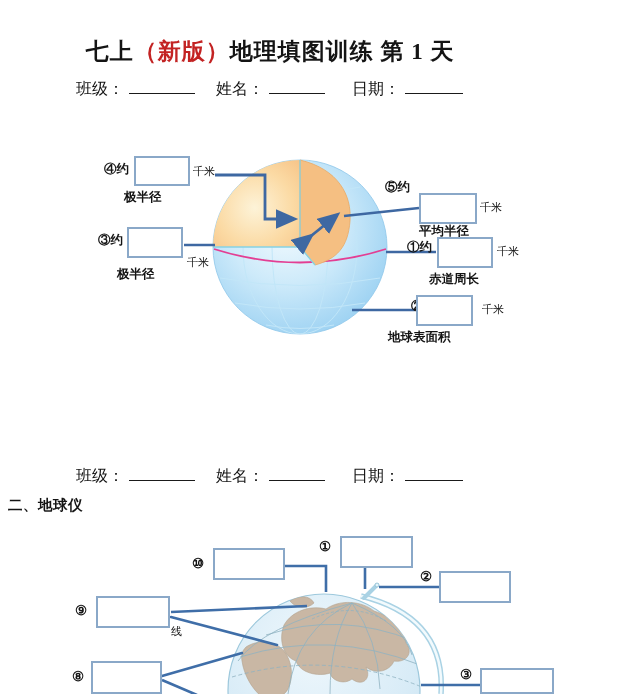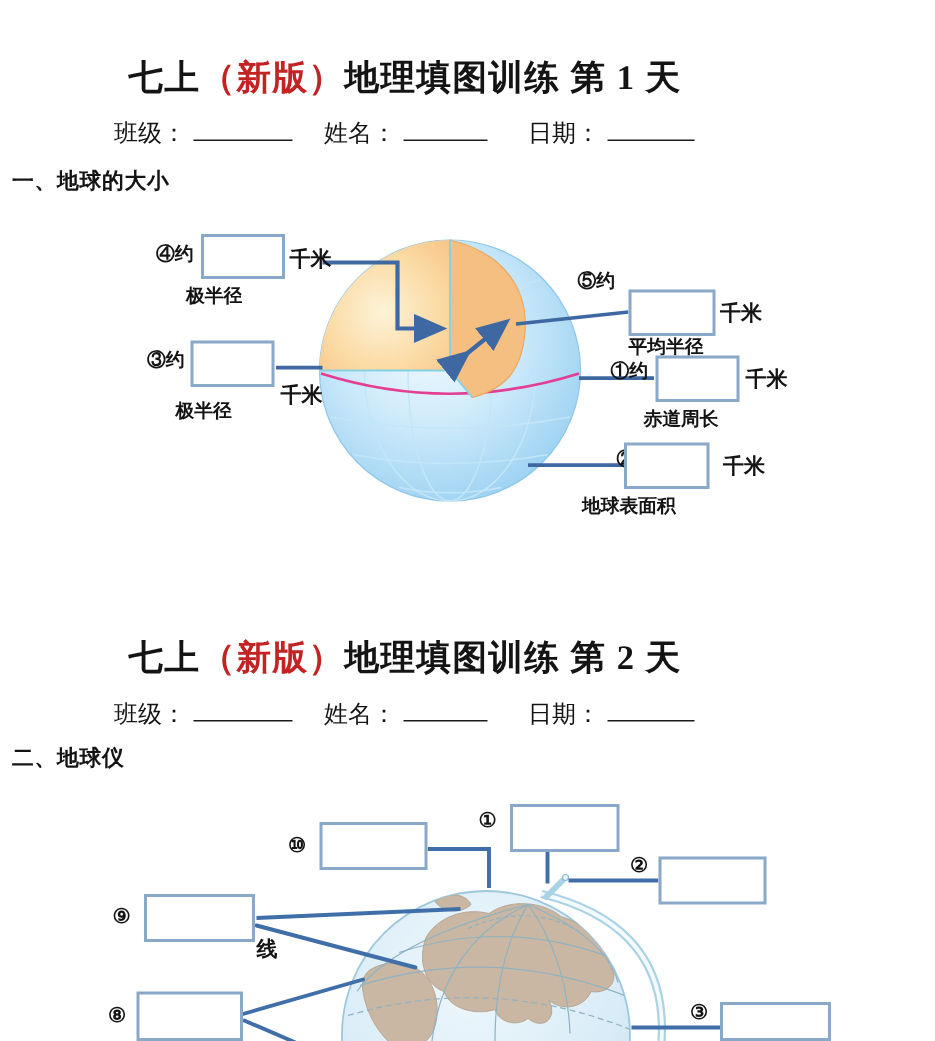--- a/index.html
+++ b/index.html
@@ -15,21 +15,21 @@
   .infofield { position:absolute; font-size:16px; white-space:nowrap; }
   .blank {
     display:inline-block; height:13px; border-bottom:1.5px solid #1a1a1a;
     margin-left:5px; vertical-align:baseline;
   }
   .heading { position:absolute; font-size:14.5px; font-weight:bold; letter-spacing:0.5px; }
   .box {
     position:absolute; background:#ffffff; border:2px solid #8aa8c8; box-sizing:border-box;
   }
   .tag { position:absolute; font-size:12.5px; font-weight:bold; white-space:nowrap; }
-  .unit { position:absolute; font-size:14px; font-weight:bold; white-space:nowrap; }
+  .unit { position:absolute; font-size:11px; font-weight:normal; white-space:nowrap; }
   .caption { position:absolute; font-size:12.5px; font-weight:bold; white-space:nowrap; }
   .tag2 { position:absolute; font-size:13.5px; font-weight:bold; }
   svg { position:absolute; left:0; }
 </style>
 </head>
 <body>
 
 <div class="page">
 
   <div class="title" style="top:36px;">
@@ -39,21 +39,20 @@
   <div class="infofield" style="left:76px; top:79px;">
     <span>班级：</span><span class="blank" style="width:66px;"></span>
   </div>
   <div class="infofield" style="left:216px; top:79px;">
     <span>姓名：</span><span class="blank" style="width:56px;"></span>
   </div>
   <div class="infofield" style="left:352px; top:79px;">
     <span>日期：</span><span class="blank" style="width:58px;"></span>
   </div>
 
-  <div class="heading" style="left:8px; top:111px;">一、地球的大小</div>
 
   <svg style="top:135px;" width="623" height="230" viewBox="0 0 623 230">
     <defs>
       <radialGradient id="gBlue" cx="42%" cy="38%" r="75%">
         <stop offset="0%" stop-color="#f4fbff"></stop>
         <stop offset="45%" stop-color="#cdeafa"></stop>
         <stop offset="100%" stop-color="#8fcbf0"></stop>
       </radialGradient>
       <radialGradient id="gOrange" cx="48%" cy="55%" r="80%">
         <stop offset="0%" stop-color="#fdf3d8"></stop>
@@ -120,23 +119,20 @@
   <span class="tag" style="left:407px; top:239px;">①约</span>
   <span class="box" style="left:437px; top:237px; width:56px; height:31px;"></span>
   <span class="unit" style="left:497px; top:244px;">千米</span>
   <span class="caption" style="left:429px; top:271px; width:80px;">赤道周长</span>
 
   <span class="tag" style="left:387px; top:298px;margin-left:24px;">②约</span>
   <span class="box" style="left:416px; top:295px; width:57px; height:31px;"></span>
   <span class="unit" style="left:482px; top:302px;">千米</span>
   <span class="caption" style="left:388px; top:329px; width:82px;">地球表面积</span>
 
-  <div class="title" style="top:423px;">
-    <span>七上</span><span class="red">（新版）</span><span>地理填图训练 第 2 天</span>
-  </div>
 
   <div class="infofield" style="left:76px; top:466px;">
     <span>班级：</span><span class="blank" style="width:66px;"></span>
   </div>
   <div class="infofield" style="left:216px; top:466px;">
     <span>姓名：</span><span class="blank" style="width:56px;"></span>
   </div>
   <div class="infofield" style="left:352px; top:466px;">
     <span>日期：</span><span class="blank" style="width:58px;"></span>
   </div>

